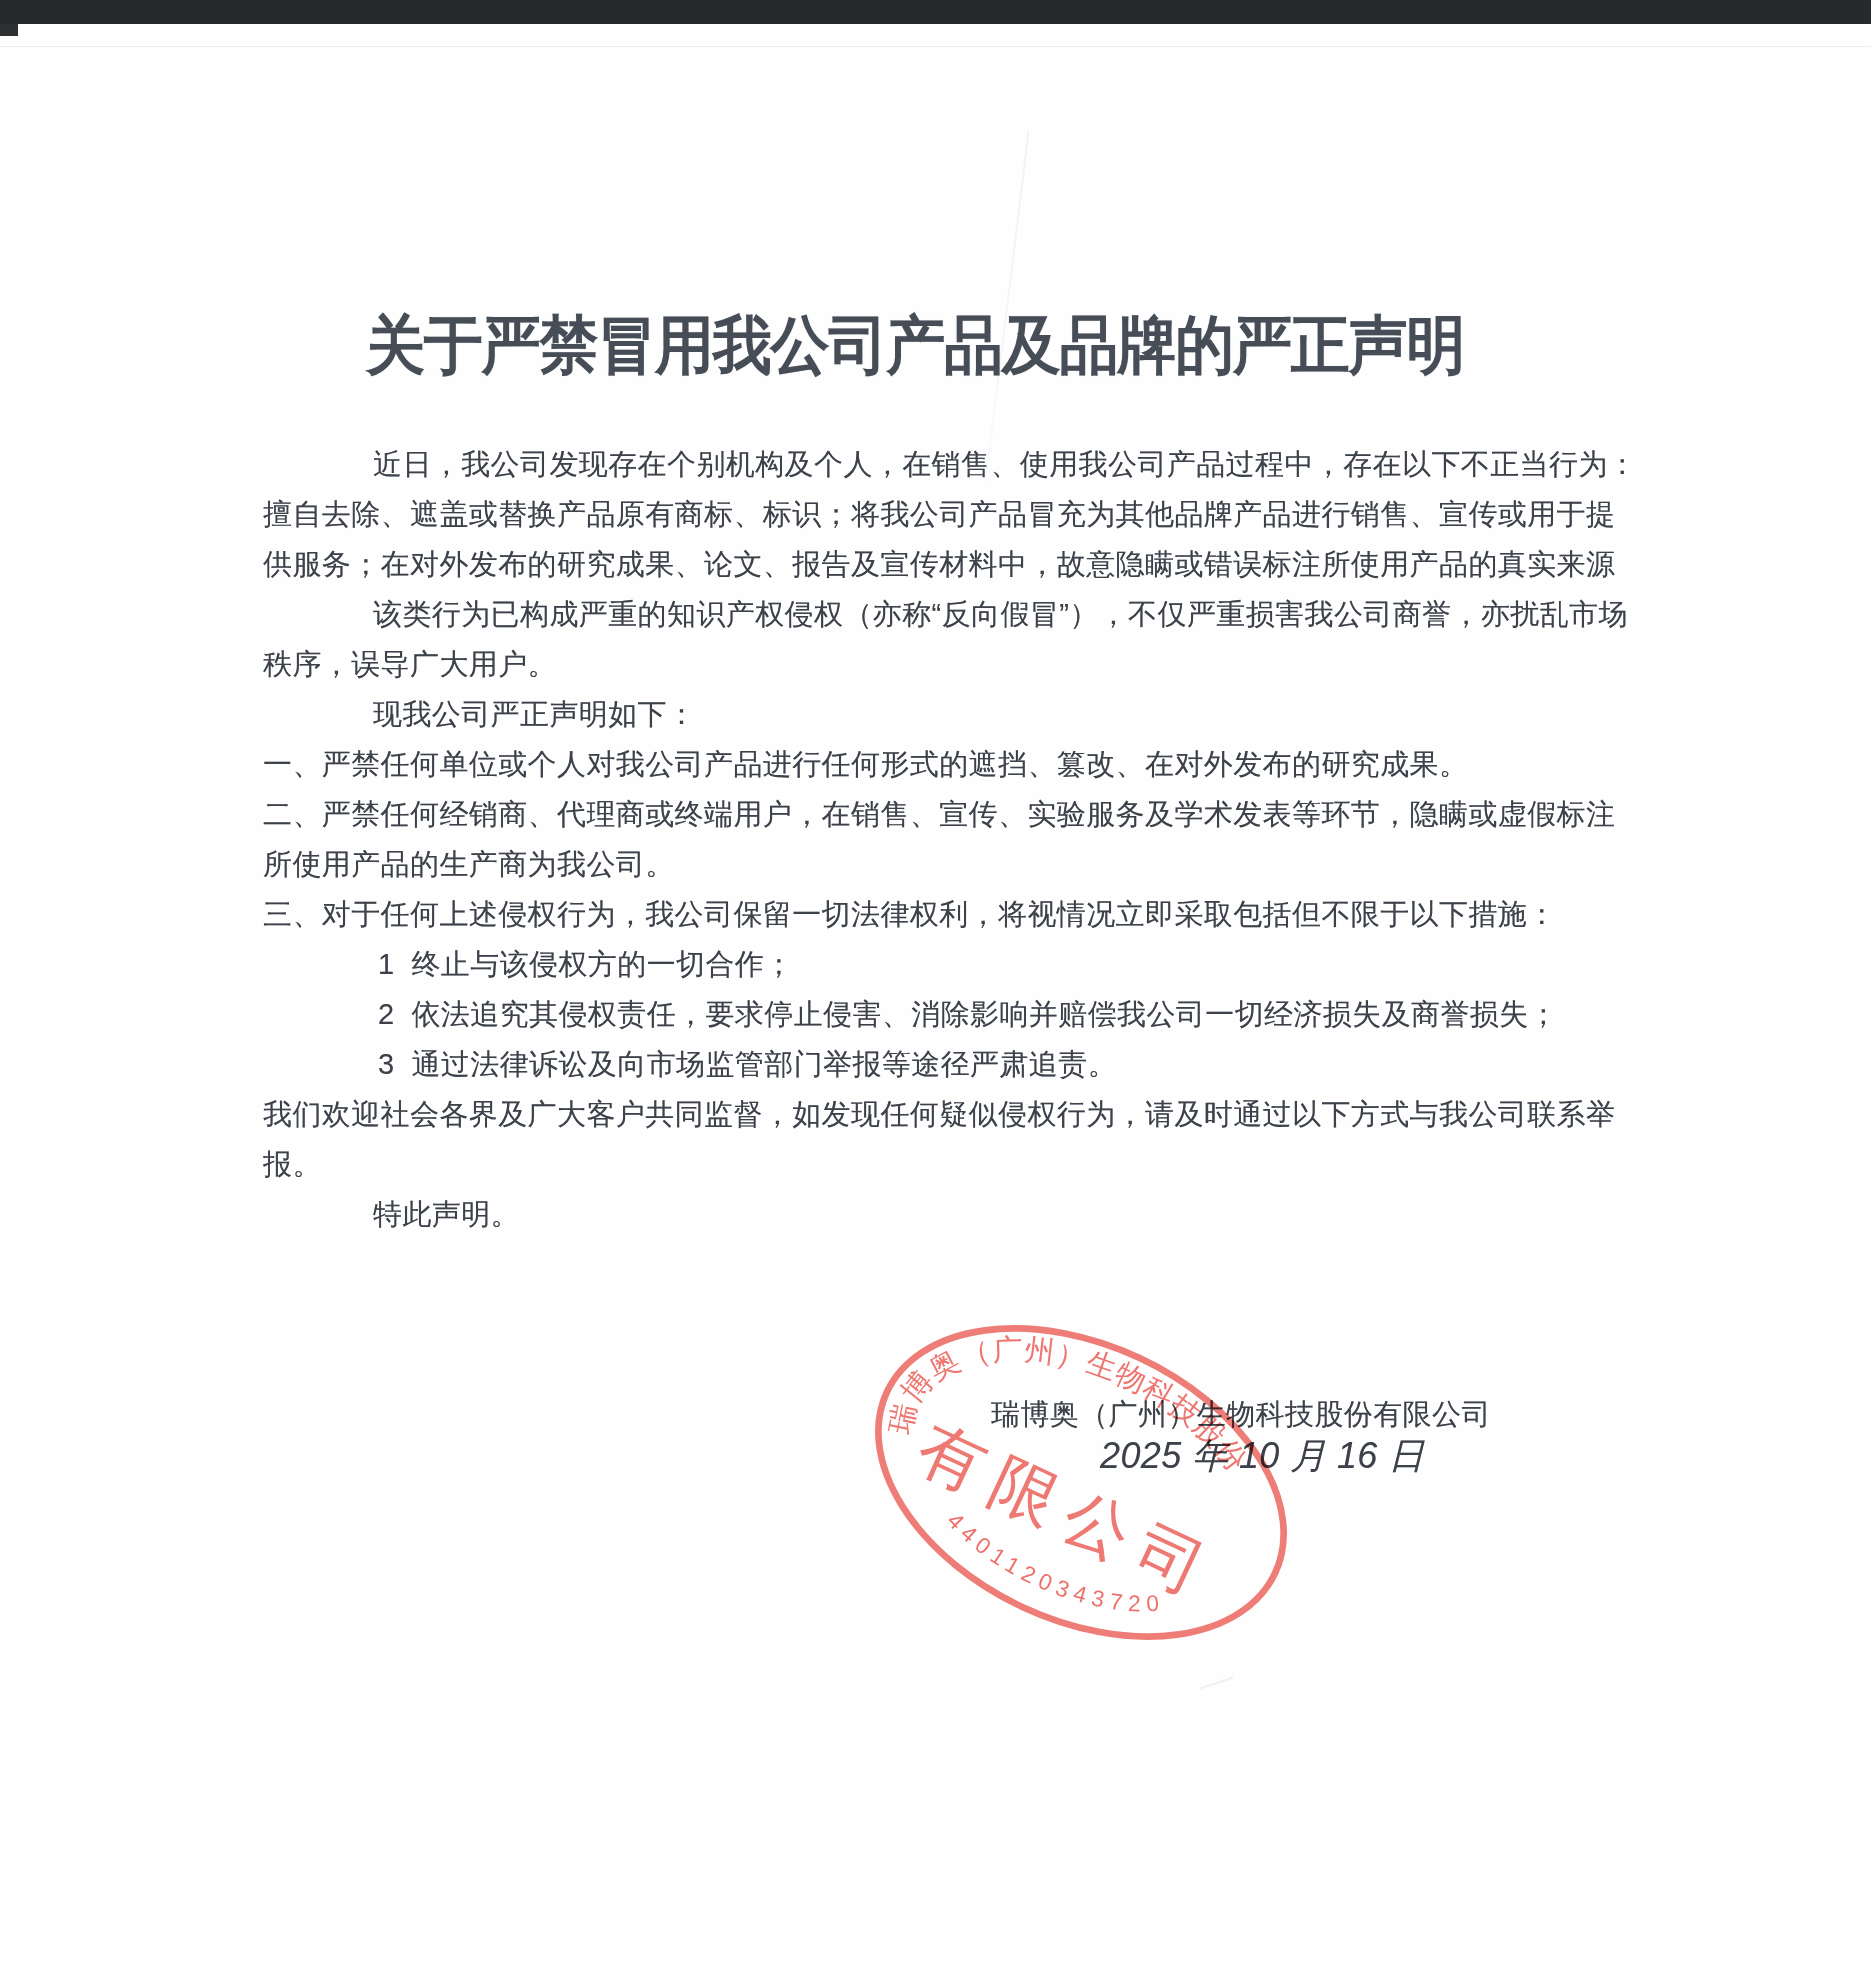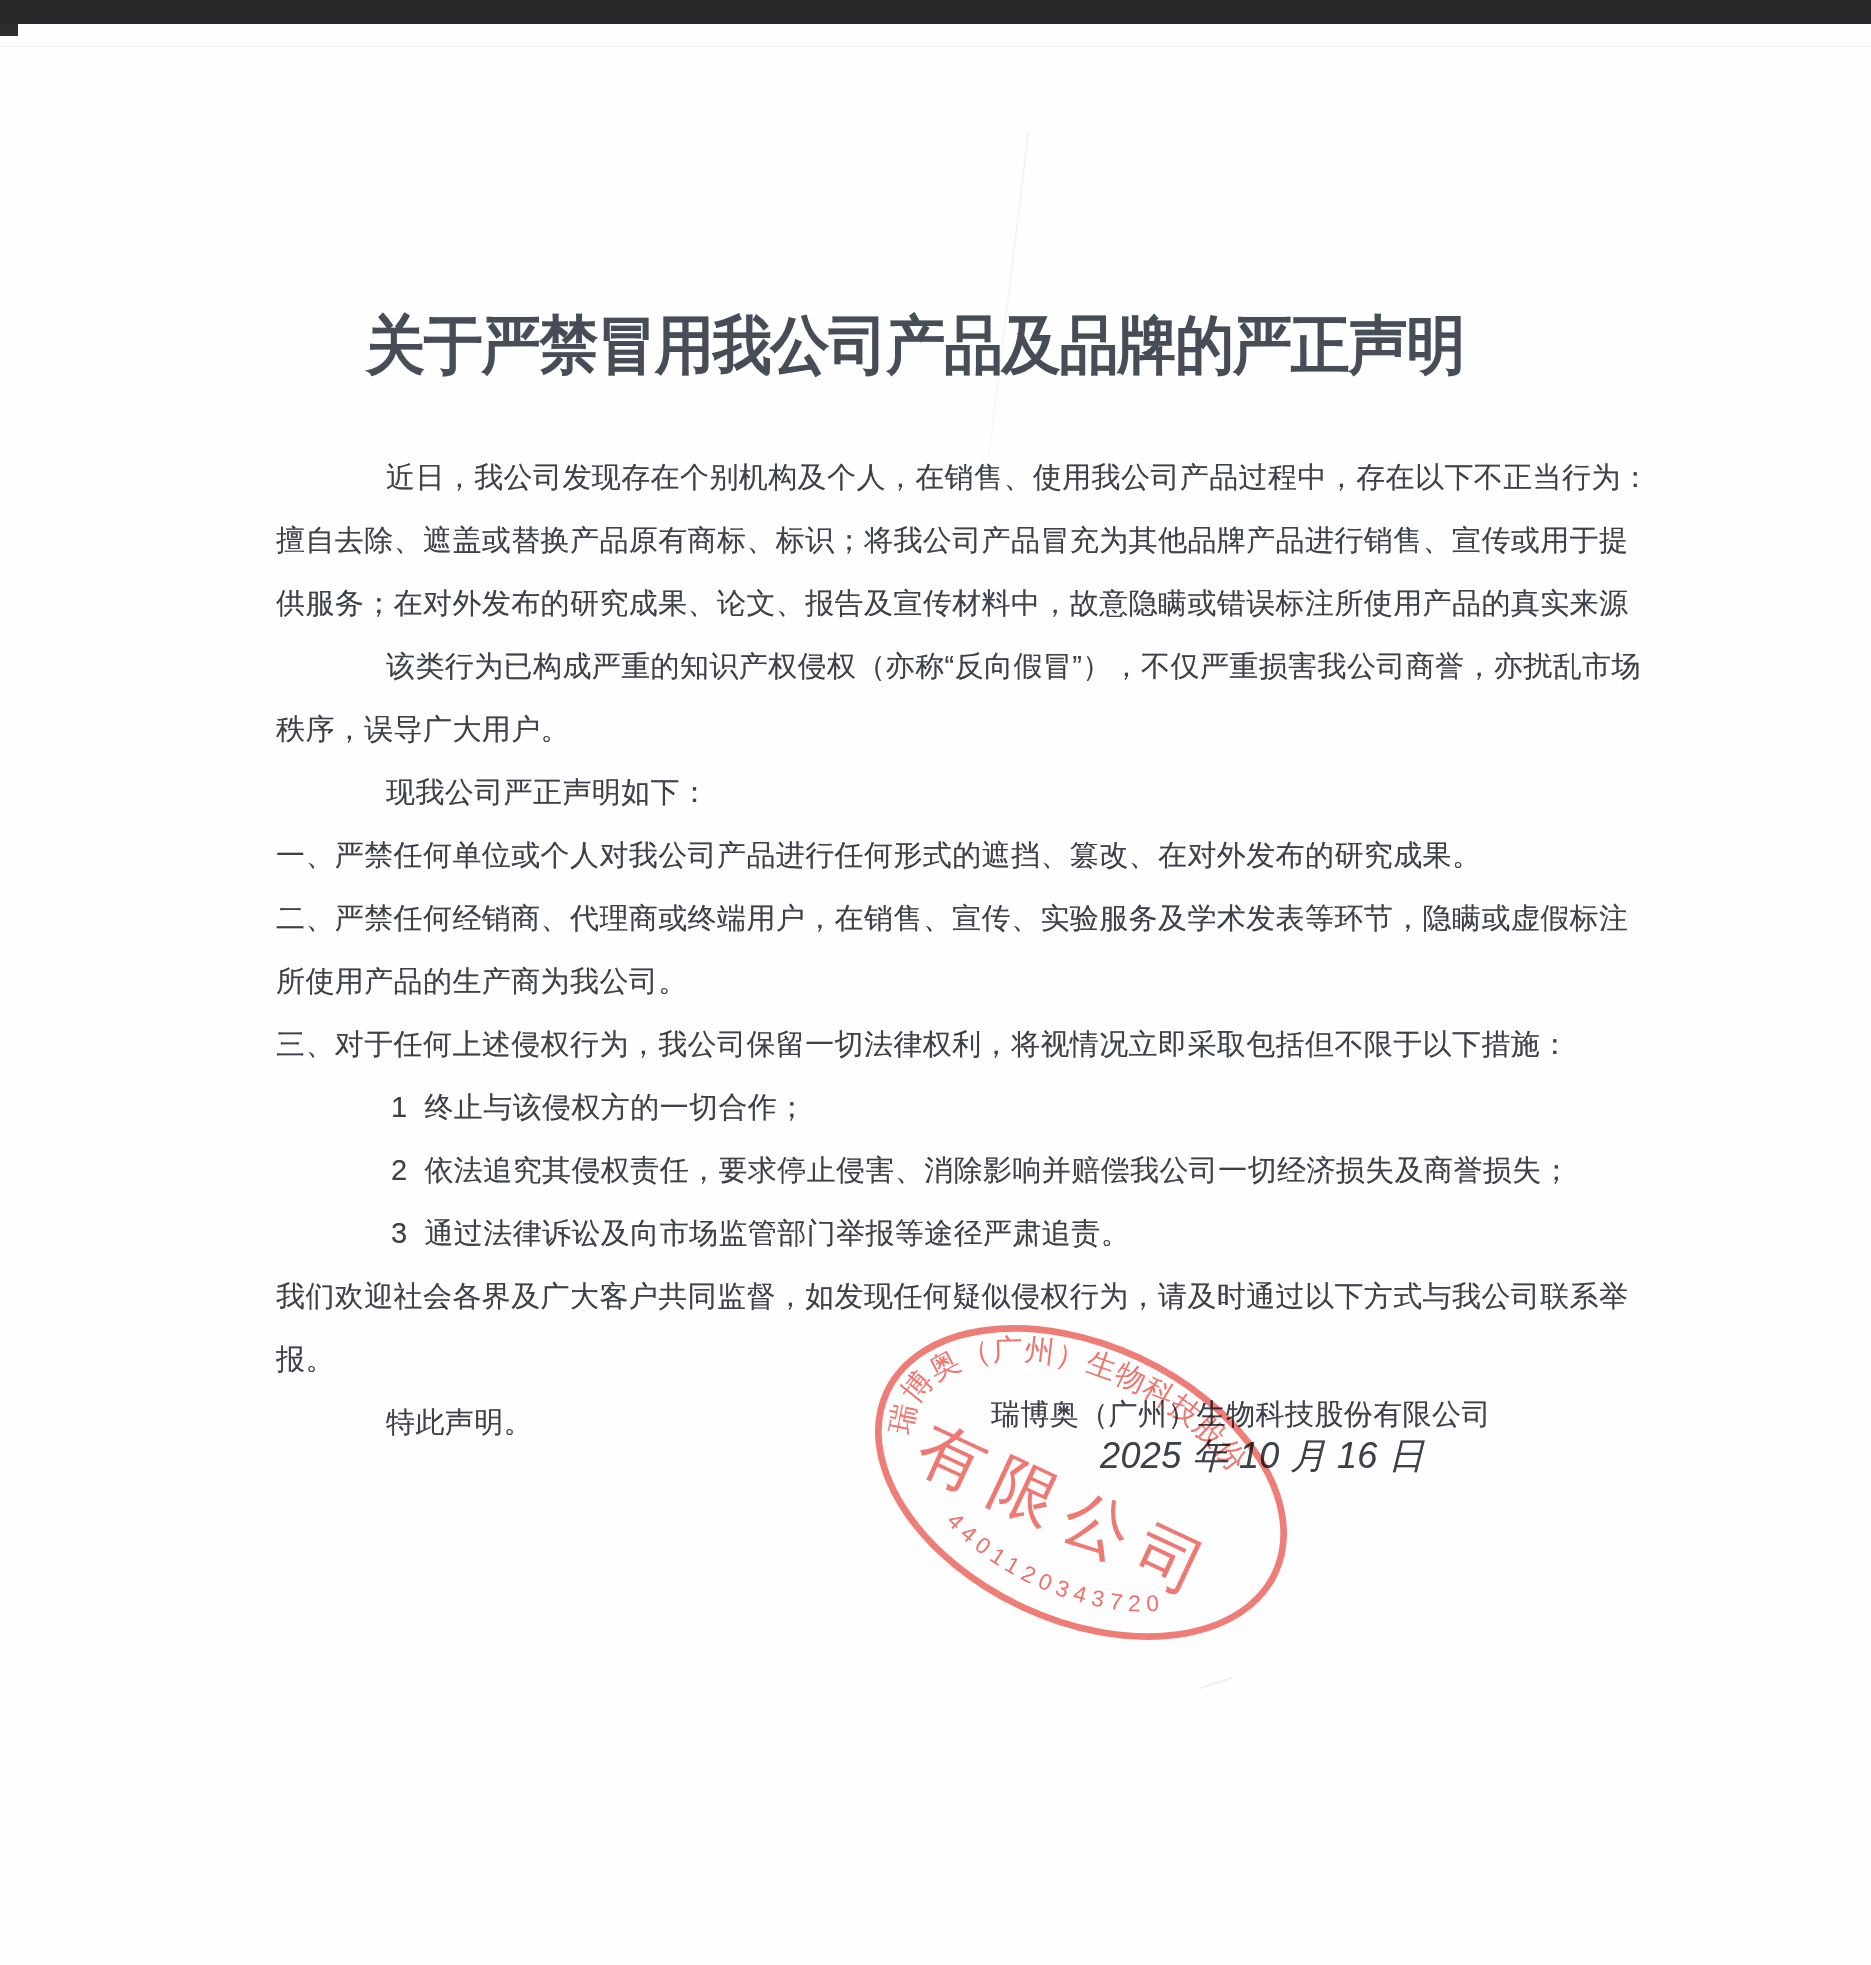--- a/index.html
+++ b/index.html
@@ -22,21 +22,21 @@
     font-size:59px;font-weight:bold;letter-spacing:-1.2px;
     color:#474d57;line-height:1.08;white-space:pre;
     transform:scaleY(1.08);transform-origin:left top;
     text-shadow:0 0 0.8px rgba(70,77,88,0.35);
   }
 
   .body-lines{
     position:absolute;left:263px;top:439px;width:1376px;
     font-size:29px;color:#3c414a;letter-spacing:0.4px;
   }
-  .ln{margin:13px;line-height:50px;white-space:pre;text-shadow:0 0 0.4px rgba(60,66,76,0.35);}
+  .ln{margin:0;line-height:50px;white-space:pre;text-shadow:0 0 0.4px rgba(60,66,76,0.35);}
   .ln.ind{padding-left:110px;}
   .ln.sub{padding-left:115px;}
 
   .sig-company{
     position:absolute;left:991px;top:1395px;margin:0;
     font-size:29px;color:#3c414a;letter-spacing:0.4px;white-space:pre;
     text-shadow:0 0 0.4px rgba(60,66,76,0.35);
   }
   .sig-date{
     position:absolute;left:1100px;top:1432px;margin:0;

